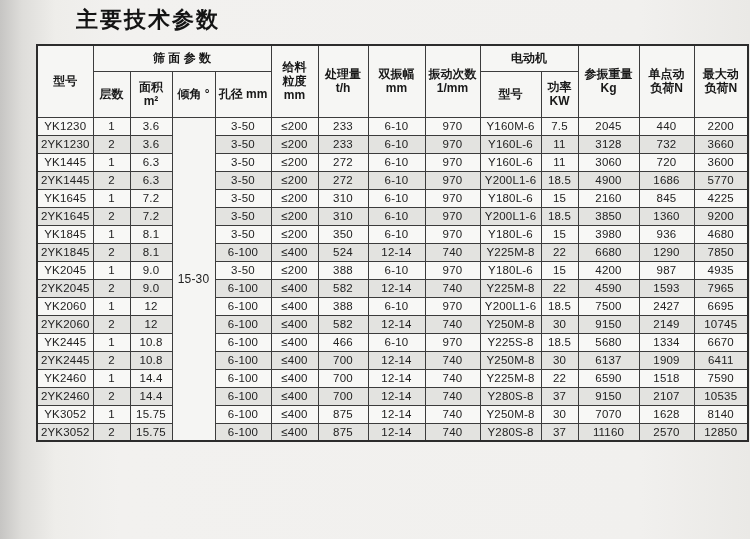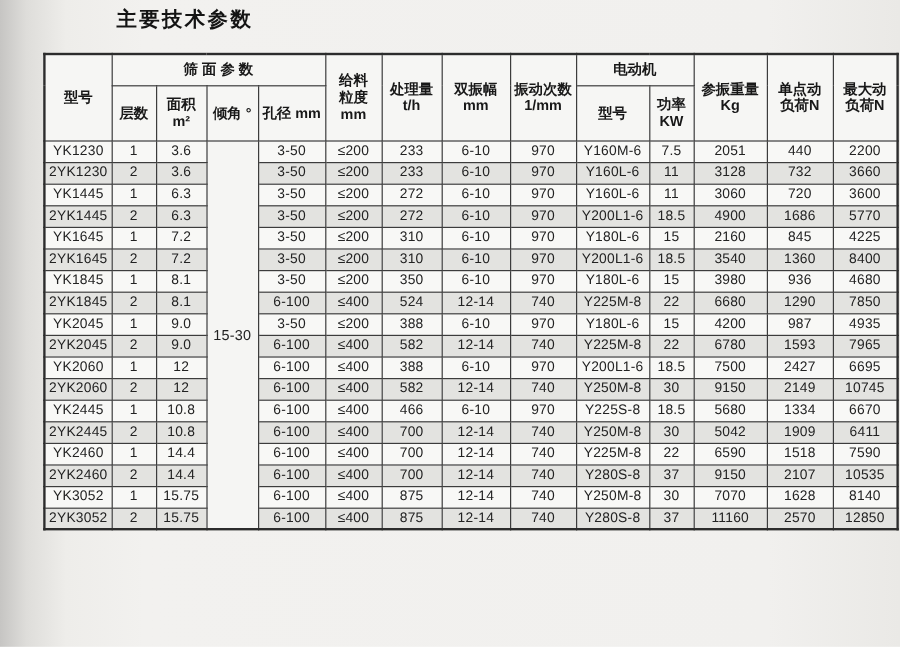--- a/index.html
+++ b/index.html
@@ -5,23 +5,23 @@
   * { margin: 0; padding: 0; box-sizing: border-box; }
   html, body { width: 750px; height: 539px; overflow: hidden; }
   body {
     font-family: "Liberation Sans", "DejaVu Sans", sans-serif;
     background: linear-gradient(90deg, #c6c5c3 0px, #deddda 22px, #eeedea 55px, #f2f1ef 120px, #f1f0ee 640px, #eae9e6 750px);
     position: relative;
     color: #1f1f1f;
   }
   .page-title {
     position: absolute;
-    left: 97px;
+    left: 76px;
     top: 5px;
-    font-size: 17px;
+    font-size: 22px;
     font-weight: bold;
     letter-spacing: 2px;
     color: #141414;
   }
   .table-wrap {
     position: absolute;
     left: 36px;
     top: 44px;
   }
   table.spec {
@@ -123,21 +123,21 @@
           <td>1</td>
           <td>3.6</td>
           <td rowspan="18" class="incline-cell">15-30</td>
           <td>3-50</td>
           <td>≤200</td>
           <td>233</td>
           <td>6-10</td>
           <td>970</td>
           <td>Y160M-6</td>
           <td>7.5</td>
-          <td>2051</td>
+          <td>2045</td>
           <td>440</td>
           <td>2200</td>
         </tr>
         <tr class="alt">
           <td>2YK1230</td>
           <td>2</td>
           <td>3.6</td>
           <td>3-50</td>
           <td>≤200</td>
           <td>233</td>
@@ -198,23 +198,23 @@
           <td>2YK1645</td>
           <td>2</td>
           <td>7.2</td>
           <td>3-50</td>
           <td>≤200</td>
           <td>310</td>
           <td>6-10</td>
           <td>970</td>
           <td>Y200L1-6</td>
           <td>18.5</td>
-          <td>3540</td>
+          <td>3850</td>
           <td>1360</td>
-          <td>8400</td>
+          <td>9200</td>
         </tr>
         <tr>
           <td>YK1845</td>
           <td>1</td>
           <td>8.1</td>
           <td>3-50</td>
           <td>≤200</td>
           <td>350</td>
           <td>6-10</td>
           <td>970</td>
@@ -258,21 +258,21 @@
           <td>2YK2045</td>
           <td>2</td>
           <td>9.0</td>
           <td>6-100</td>
           <td>≤400</td>
           <td>582</td>
           <td>12-14</td>
           <td>740</td>
           <td>Y225M-8</td>
           <td>22</td>
-          <td>6780</td>
+          <td>4590</td>
           <td>1593</td>
           <td>7965</td>
         </tr>
         <tr>
           <td>YK2060</td>
           <td>1</td>
           <td>12</td>
           <td>6-100</td>
           <td>≤400</td>
           <td>388</td>
@@ -318,21 +318,21 @@
           <td>2YK2445</td>
           <td>2</td>
           <td>10.8</td>
           <td>6-100</td>
           <td>≤400</td>
           <td>700</td>
           <td>12-14</td>
           <td>740</td>
           <td>Y250M-8</td>
           <td>30</td>
-          <td>5042</td>
+          <td>6137</td>
           <td>1909</td>
           <td>6411</td>
         </tr>
         <tr>
           <td>YK2460</td>
           <td>1</td>
           <td>14.4</td>
           <td>6-100</td>
           <td>≤400</td>
           <td>700</td>

